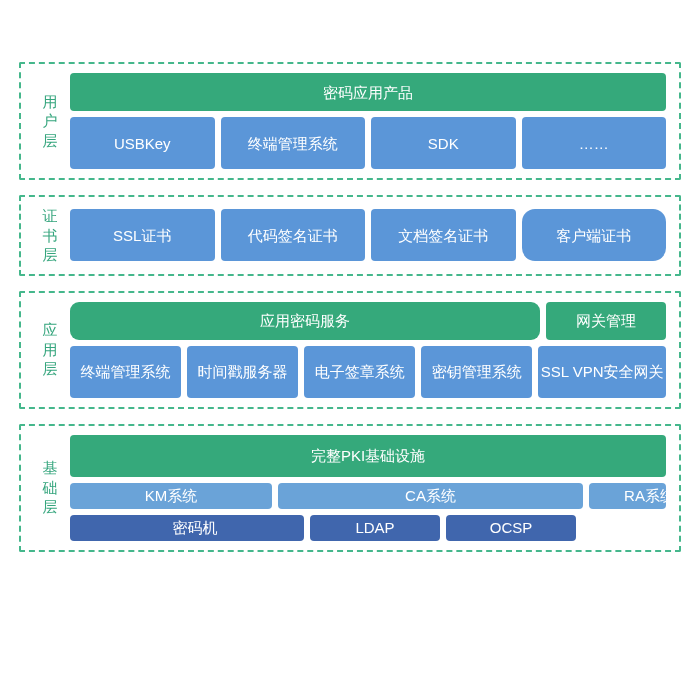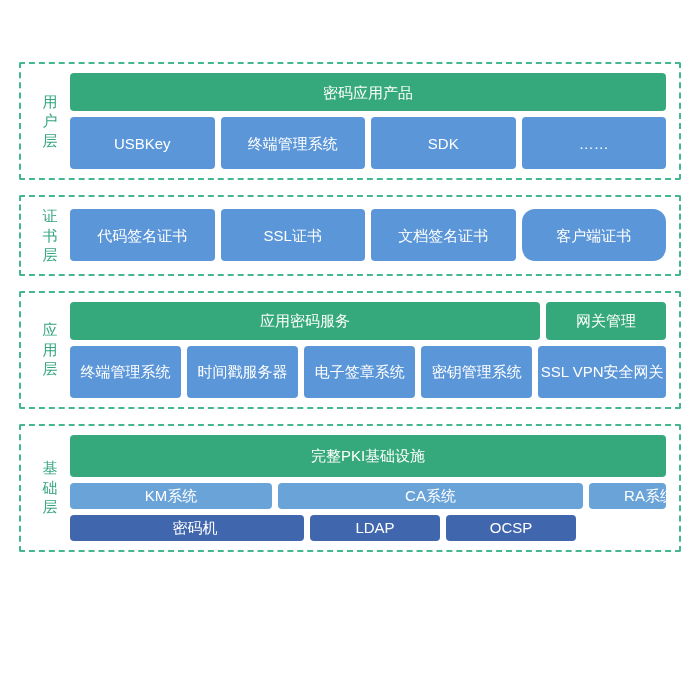--- a/index.html
+++ b/index.html
@@ -114,34 +114,34 @@
           <div class="box blue h-blue" style="flex: 1 1 145px;">……</div>
         </div>
       </div>
     </div>
     <div class="layer">
       <div class="layer-label">证
 书
 层</div>
       <div class="layer-body">
         <div class="row">
+          <div class="box blue h-blue" style="flex: 1 1 145px;">SSL证书</div>
           <div class="box blue h-blue" style="flex: 1 1 145px;">代码签名证书</div>
-          <div class="box blue h-blue" style="flex: 1 1 145px;">SSL证书</div>
           <div class="box blue h-blue" style="flex: 1 1 145px;">文档签名证书</div>
           <div class="box blue h-blue" style="flex: 1 1 145px; border-radius: 13px;">客户端证书</div>
         </div>
       </div>
     </div>
     <div class="layer">
       <div class="layer-label">应
 用
 层</div>
       <div class="layer-body">
         <div class="row">
-          <div class="box green h-green" style="flex: 1 1 470px;">应用密码服务</div>
+          <div class="box green h-green" style="flex: 1 1 470px; border-radius: 9px;">应用密码服务</div>
           <div class="box green h-green" style="flex: 1 1 120px;">网关管理</div>
         </div>
         <div class="row">
           <div class="box blue h-blue" style="flex: 1 1 113px;">终端管理系统</div>
           <div class="box blue h-blue" style="flex: 1 1 113px;">时间戳服务器</div>
           <div class="box blue h-blue" style="flex: 1 1 113px;">电子签章系统</div>
           <div class="box blue h-blue" style="flex: 1 1 113px;">密钥管理系统</div>
           <div class="box blue h-blue" style="flex: 1 1 130px;">SSL VPN安全网关</div>
         </div>
       </div>

